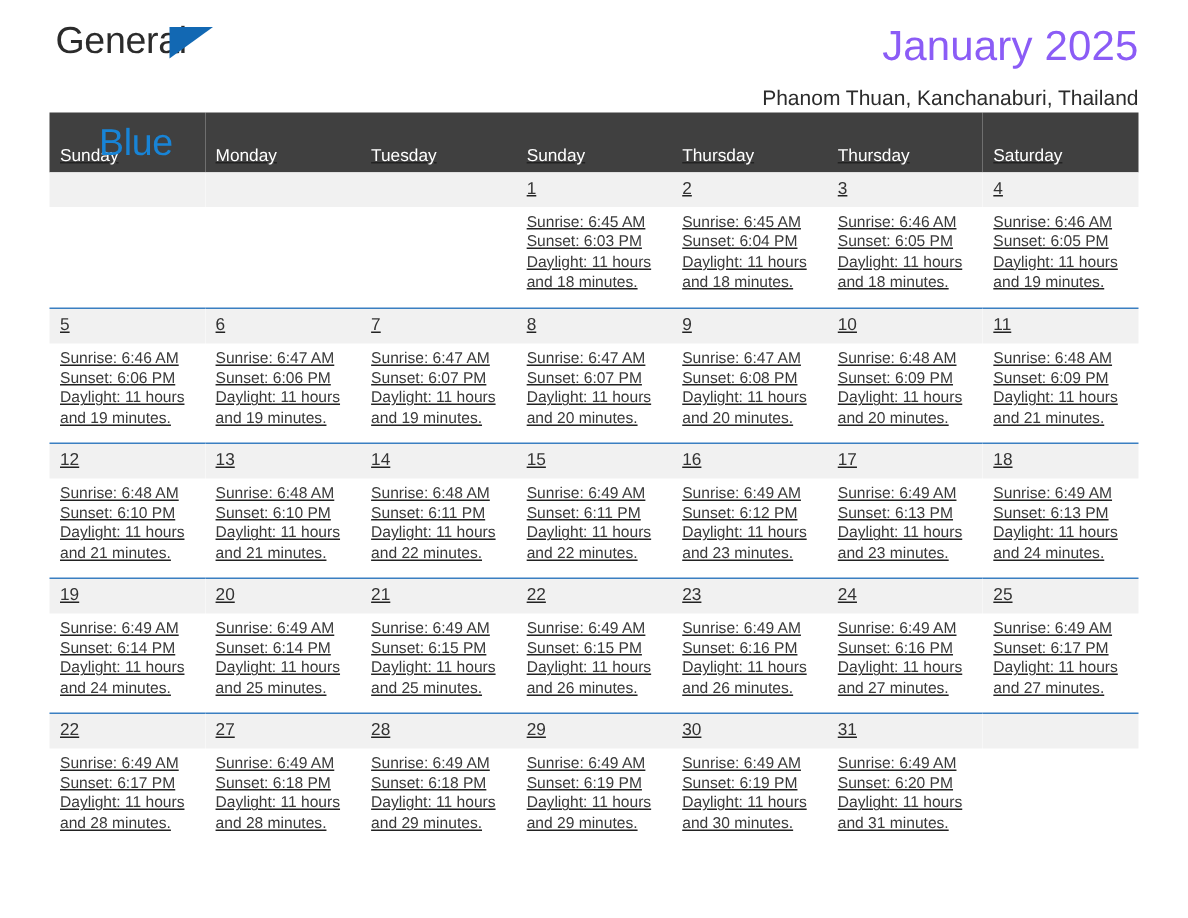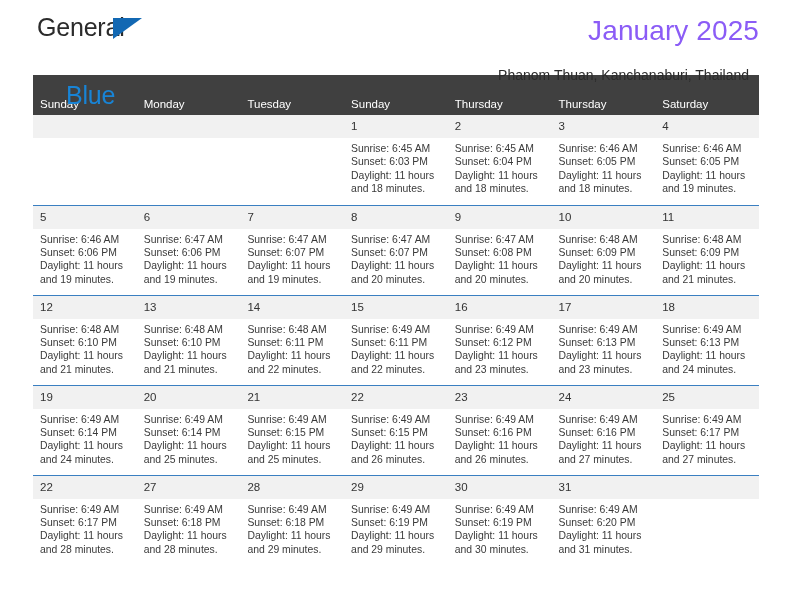--- a/index.html
+++ b/index.html
@@ -13,20 +13,21 @@
     height: 612px;
     font-family: "Liberation Sans", sans-serif;
     color: #222222;
     overflow: hidden;
   }
   .page {
     position: relative;
     width: 792px;
     height: 612px;
     padding: 0 33px;
+    text-decoration: underline;
   }
 
   
   .top {
     position: relative;
     height: 75px;
   }
   .logo {
     position: absolute;
     left: 4px;
@@ -76,21 +77,21 @@
     color: #8b5cf6;
     font-weight: normal;
     margin: 0;
     padding-top: 13px;
     letter-spacing: 0.1px;
   }
   .cal-sub {
     font-size: 14px;
     line-height: 20px;
     color: #2b2b2b;
-    margin: 10px;
+    margin: 0;
     padding-top: 6px;
   }
 
   
   .calendar {
     width: 726px;
     border-collapse: collapse;
     table-layout: fixed;
   }
   .calendar th {

